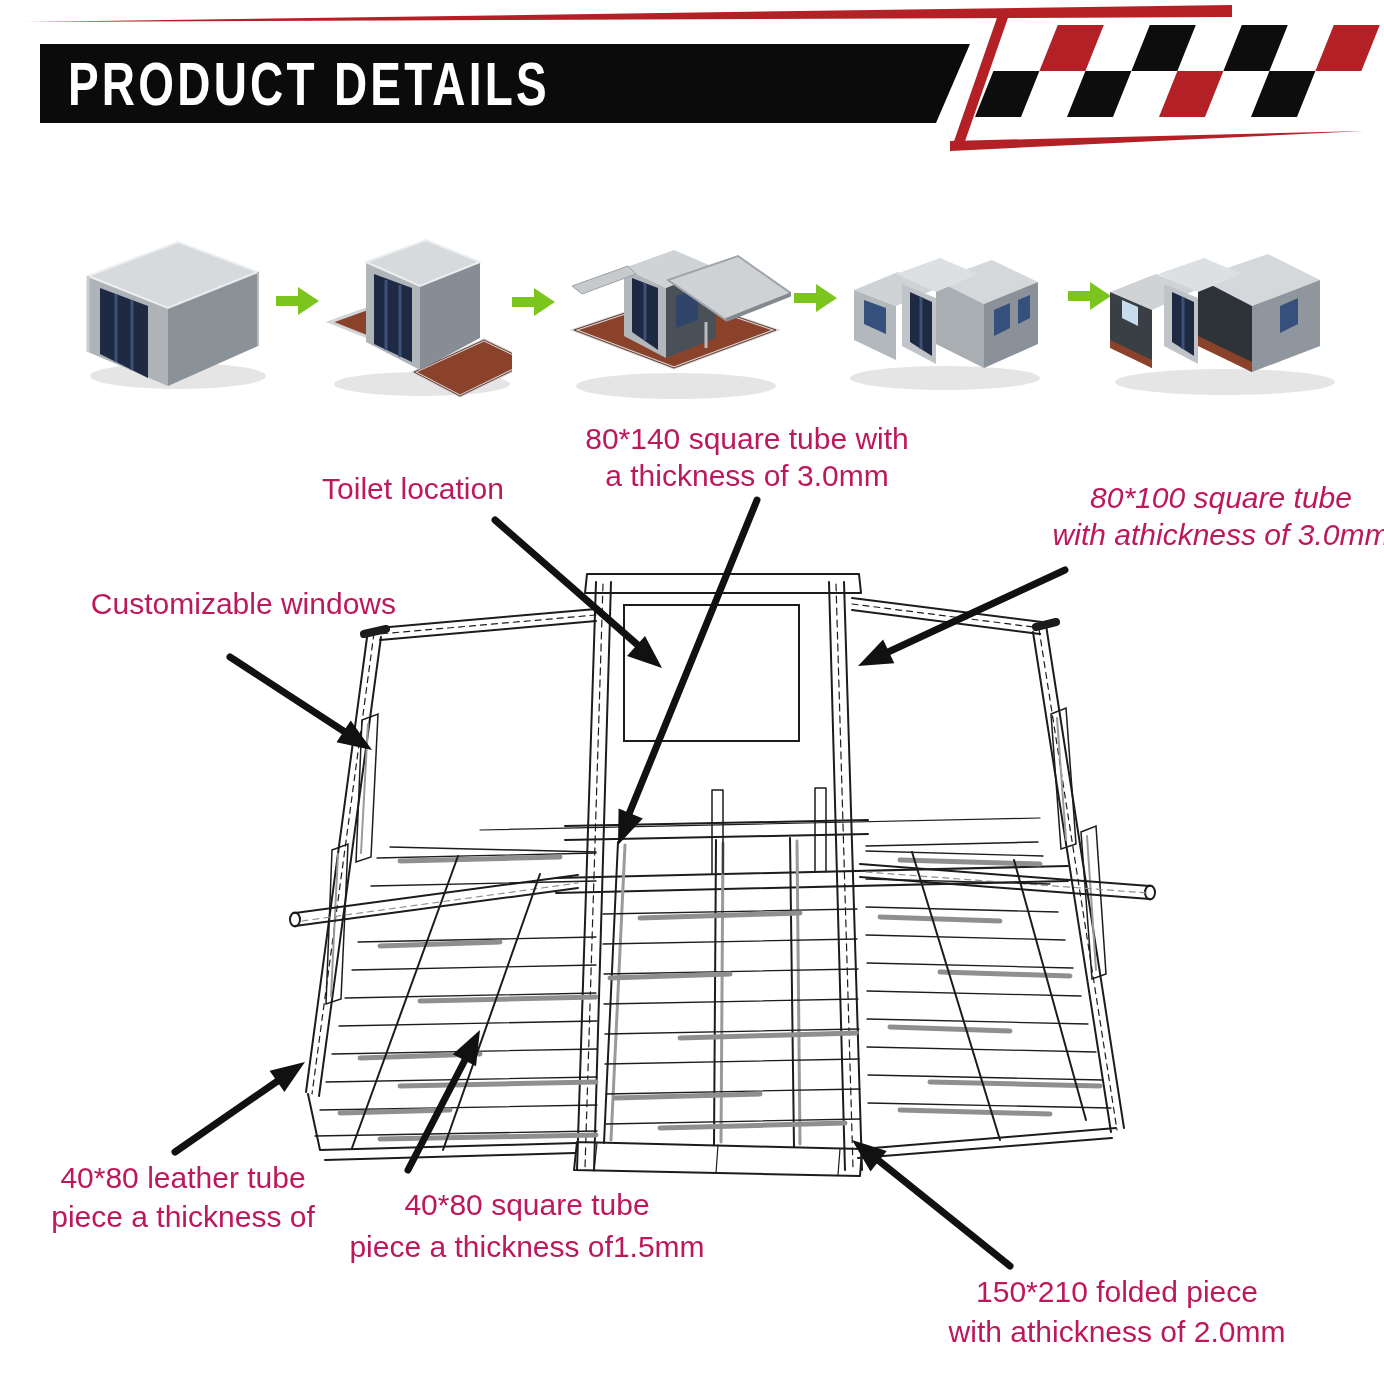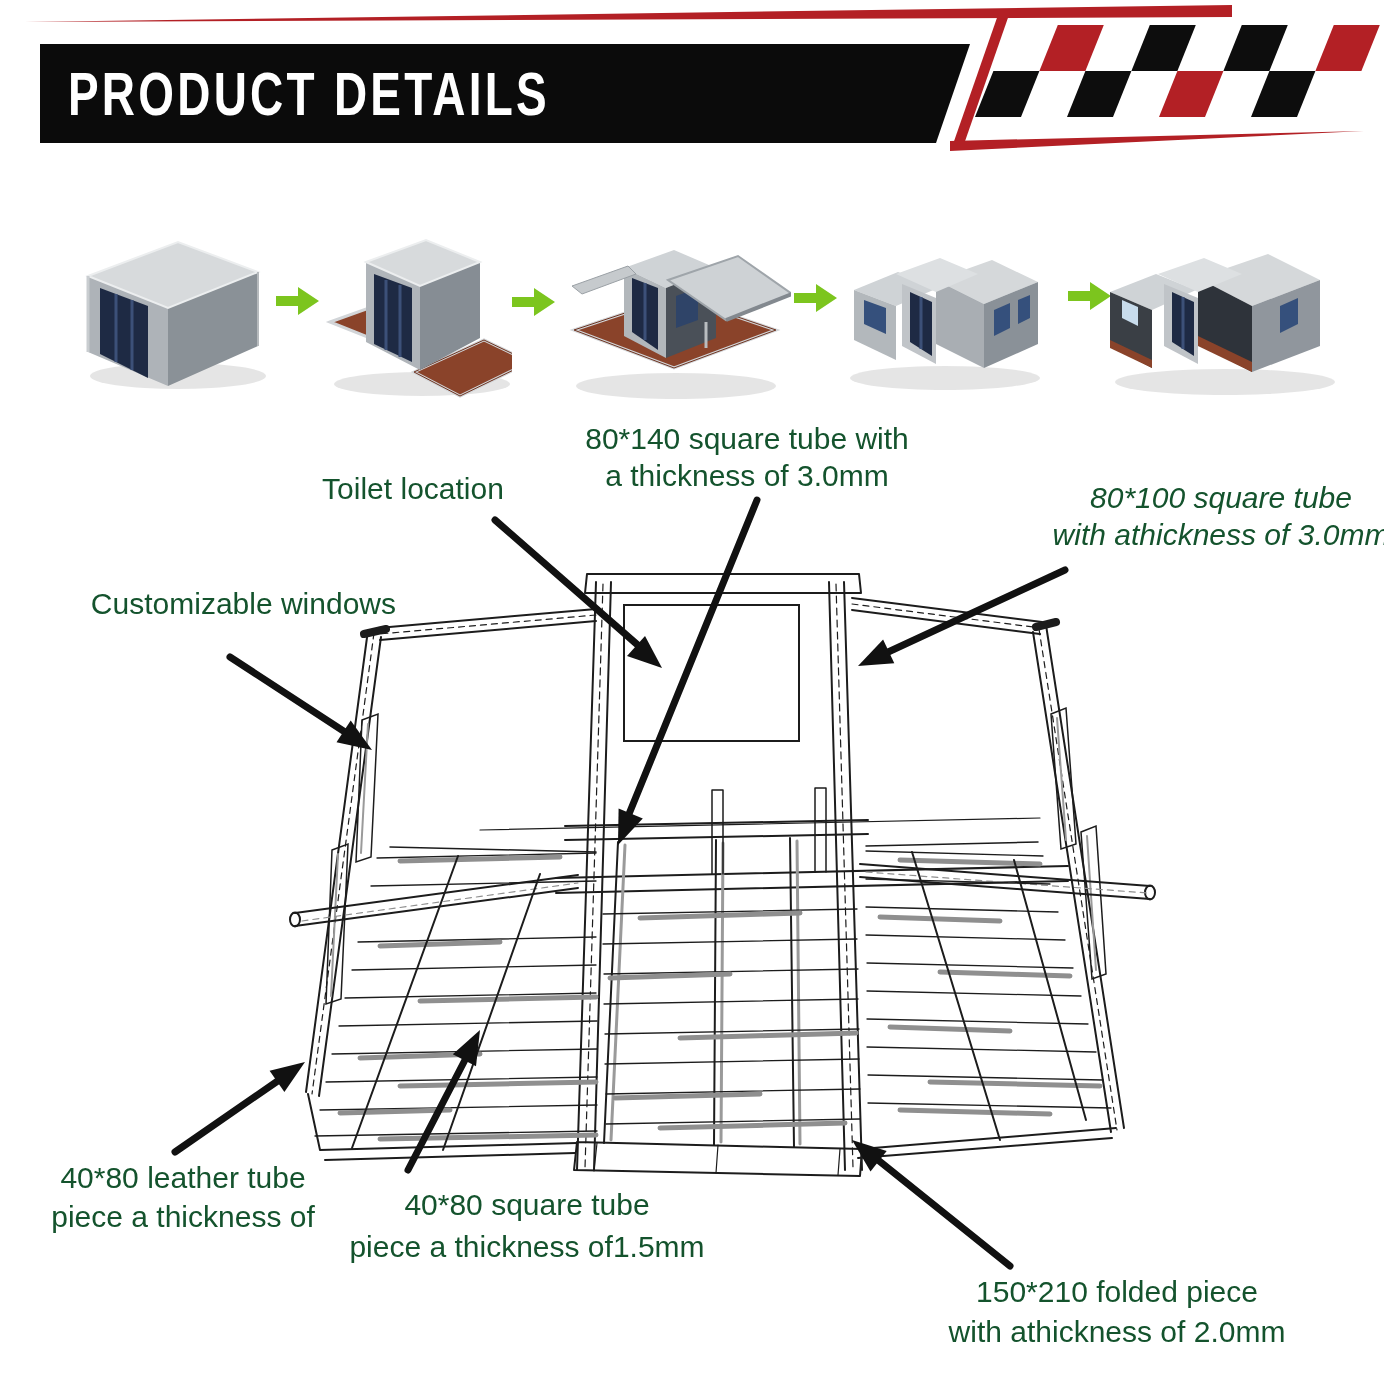--- a/index.html
+++ b/index.html
@@ -1,33 +1,33 @@
 <!DOCTYPE html>
 <html><head>
 <meta charset="utf-8">
 <style>
   html,body{margin:0;padding:0;background:#fff;}
   body{width:1384px;height:1384px;position:relative;overflow:hidden;
        font-family:"Liberation Sans",sans-serif;color:#1c1c1c;}
   .abs{position:absolute;}
   
   #header-decor{left:0;top:0;width:1384px;height:170px;}
-  #title-bar{left:40px;top:44px;width:930px;height:99px;background:#0b0b0b;
+  #title-bar{left:40px;top:44px;width:930px;height:79px;background:#0b0b0b;
              clip-path:polygon(0 0,100% 0,calc(100% - 34px) 100%,0 100%);
              display:flex;align-items:center;}
   #title-text{color:#fff;font-size:56px;font-weight:bold;letter-spacing:4px;
               transform:scaleX(.82) scaleY(1.08);transform-origin:left center;
               padding-left:34px;white-space:nowrap;}
   
   .stage{filter:blur(.4px);}
   .proc-arrow{filter:blur(.3px);}
   
   #wireframe{left:0;top:0;width:1384px;height:1384px;filter:blur(.35px);}
   .lbl{position:absolute;font-size:30px;line-height:37px;text-align:center;
-       color:#14532d;filter:blur(.3px);white-space:nowrap;}
+       color:#be185d;filter:blur(.3px);white-space:nowrap;}
   .lbl.left{text-align:right;}
 </style>
 </head>
 <body>
 
 <svg id="header-decor" class="abs" viewBox="0 0 1384 170" xmlns="http://www.w3.org/2000/svg">
 
   <polygon points="25,22 1232,5 1232,17" fill="#b32025"></polygon>
 
   <g>

